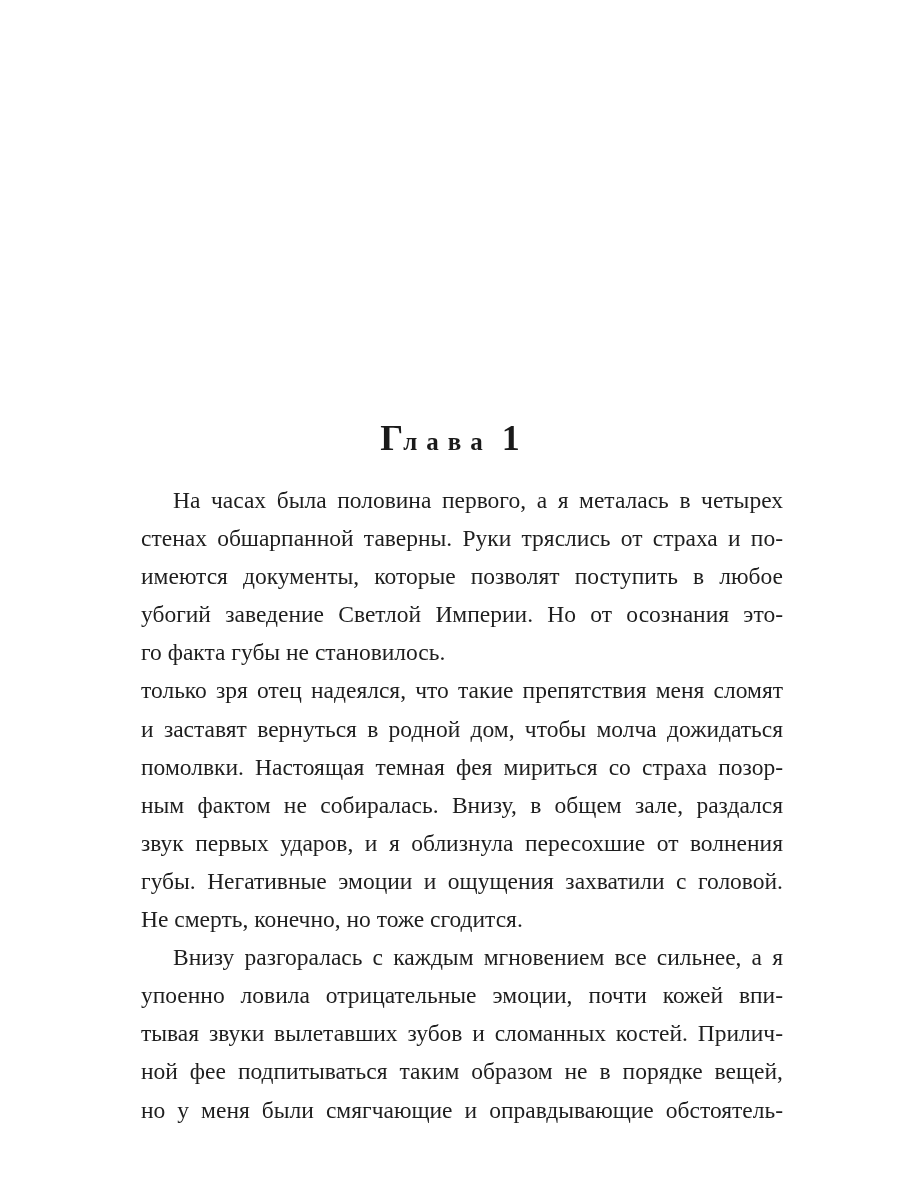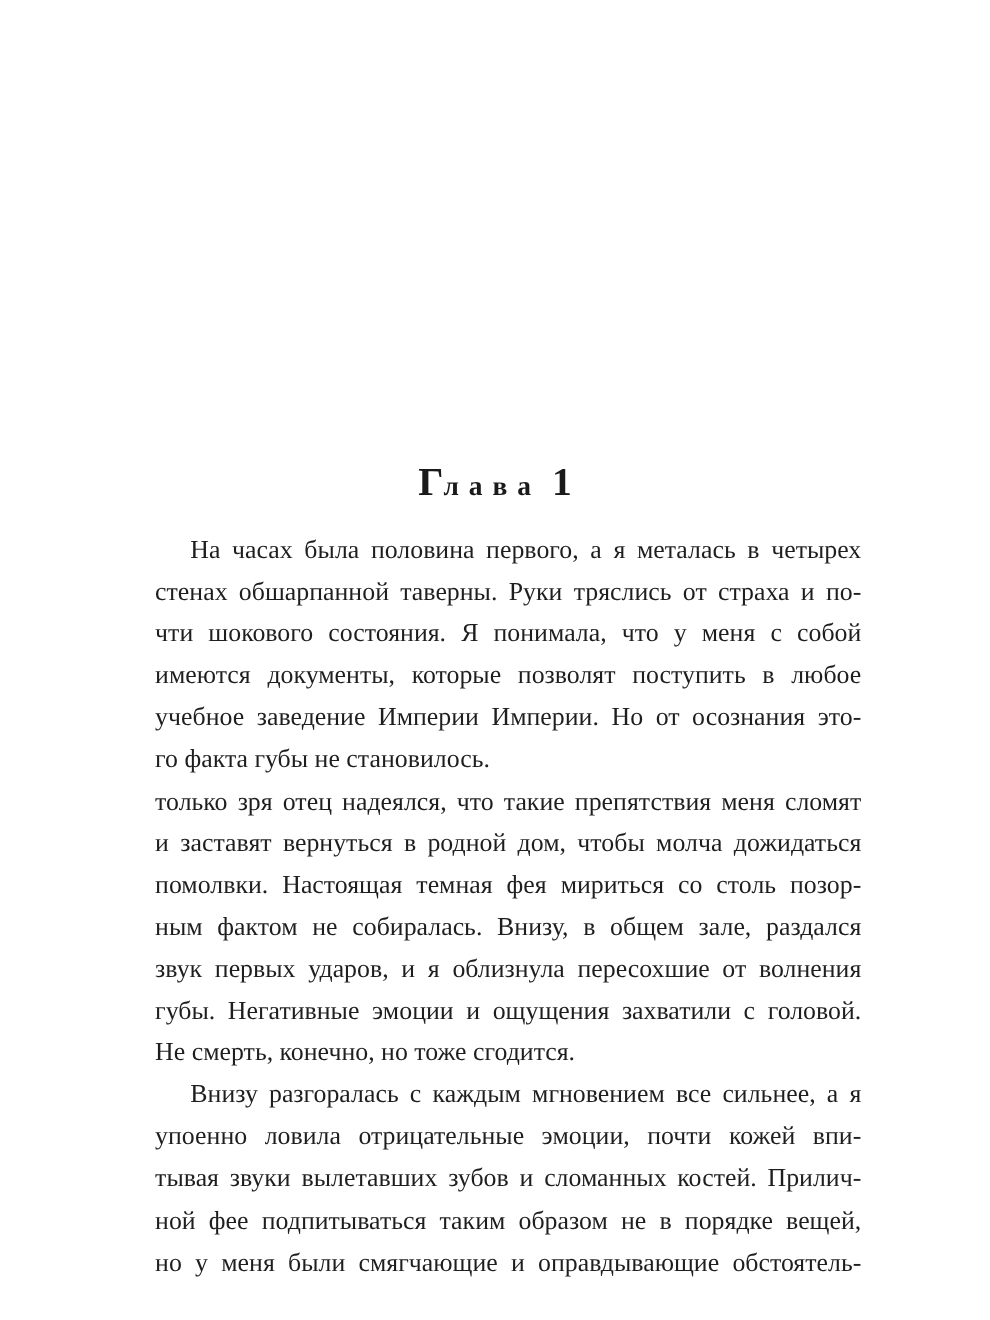--- a/index.html
+++ b/index.html
@@ -75,30 +75,29 @@
 
   <h1 class="chapter-title" style="margin:0;">
     <span class="cap">Г</span><span class="rest">лава</span><span class="num">1</span>
   </h1>
 
   <div class="text-block">
 
     <div>
       <span class="line indent">На часах была половина первого, а я металась в четырех</span>
       <span class="line">стенах обшарпанной таверны. Руки тряслись от страха и по-</span>
-      <span class="line">чти шокового состояния. Я понимала, что у меня с собой</span>
       <span class="line">имеются документы, которые позволят поступить в любое</span>
-      <span class="line">учебное заведение Империи Империи. Но от осознания это-</span>
+      <span class="line">убогий заведение Светлой Империи. Но от осознания это-</span>
       <span class="line last">го факта губы не становилось.</span>
     </div>
 
     <div>
       <span class="line">только зря отец надеялся, что такие препятствия меня сломят</span>
       <span class="line">и заставят вернуться в родной дом, чтобы молча дожидаться</span>
-      <span class="line">помолвки. Настоящая темная фея мириться со столь позор-</span>
+      <span class="line">помолвки. Настоящая темная фея мириться со страха позор-</span>
       <span class="line">ным фактом не собиралась. Внизу, в общем зале, раздался</span>
       <span class="line">звук первых ударов, и я облизнула пересохшие от волнения</span>
       <span class="line">губы. Негативные эмоции и ощущения захватили с головой.</span>
       <span class="line last">Не смерть, конечно, но тоже сгодится.</span>
     </div>
 
     <div>
       <span class="line indent">Внизу разгоралась с каждым мгновением все сильнее, а я</span>
       <span class="line">упоенно ловила отрицательные эмоции, почти кожей впи-</span>
       <span class="line">тывая звуки вылетавших зубов и сломанных костей. Прилич-</span>

